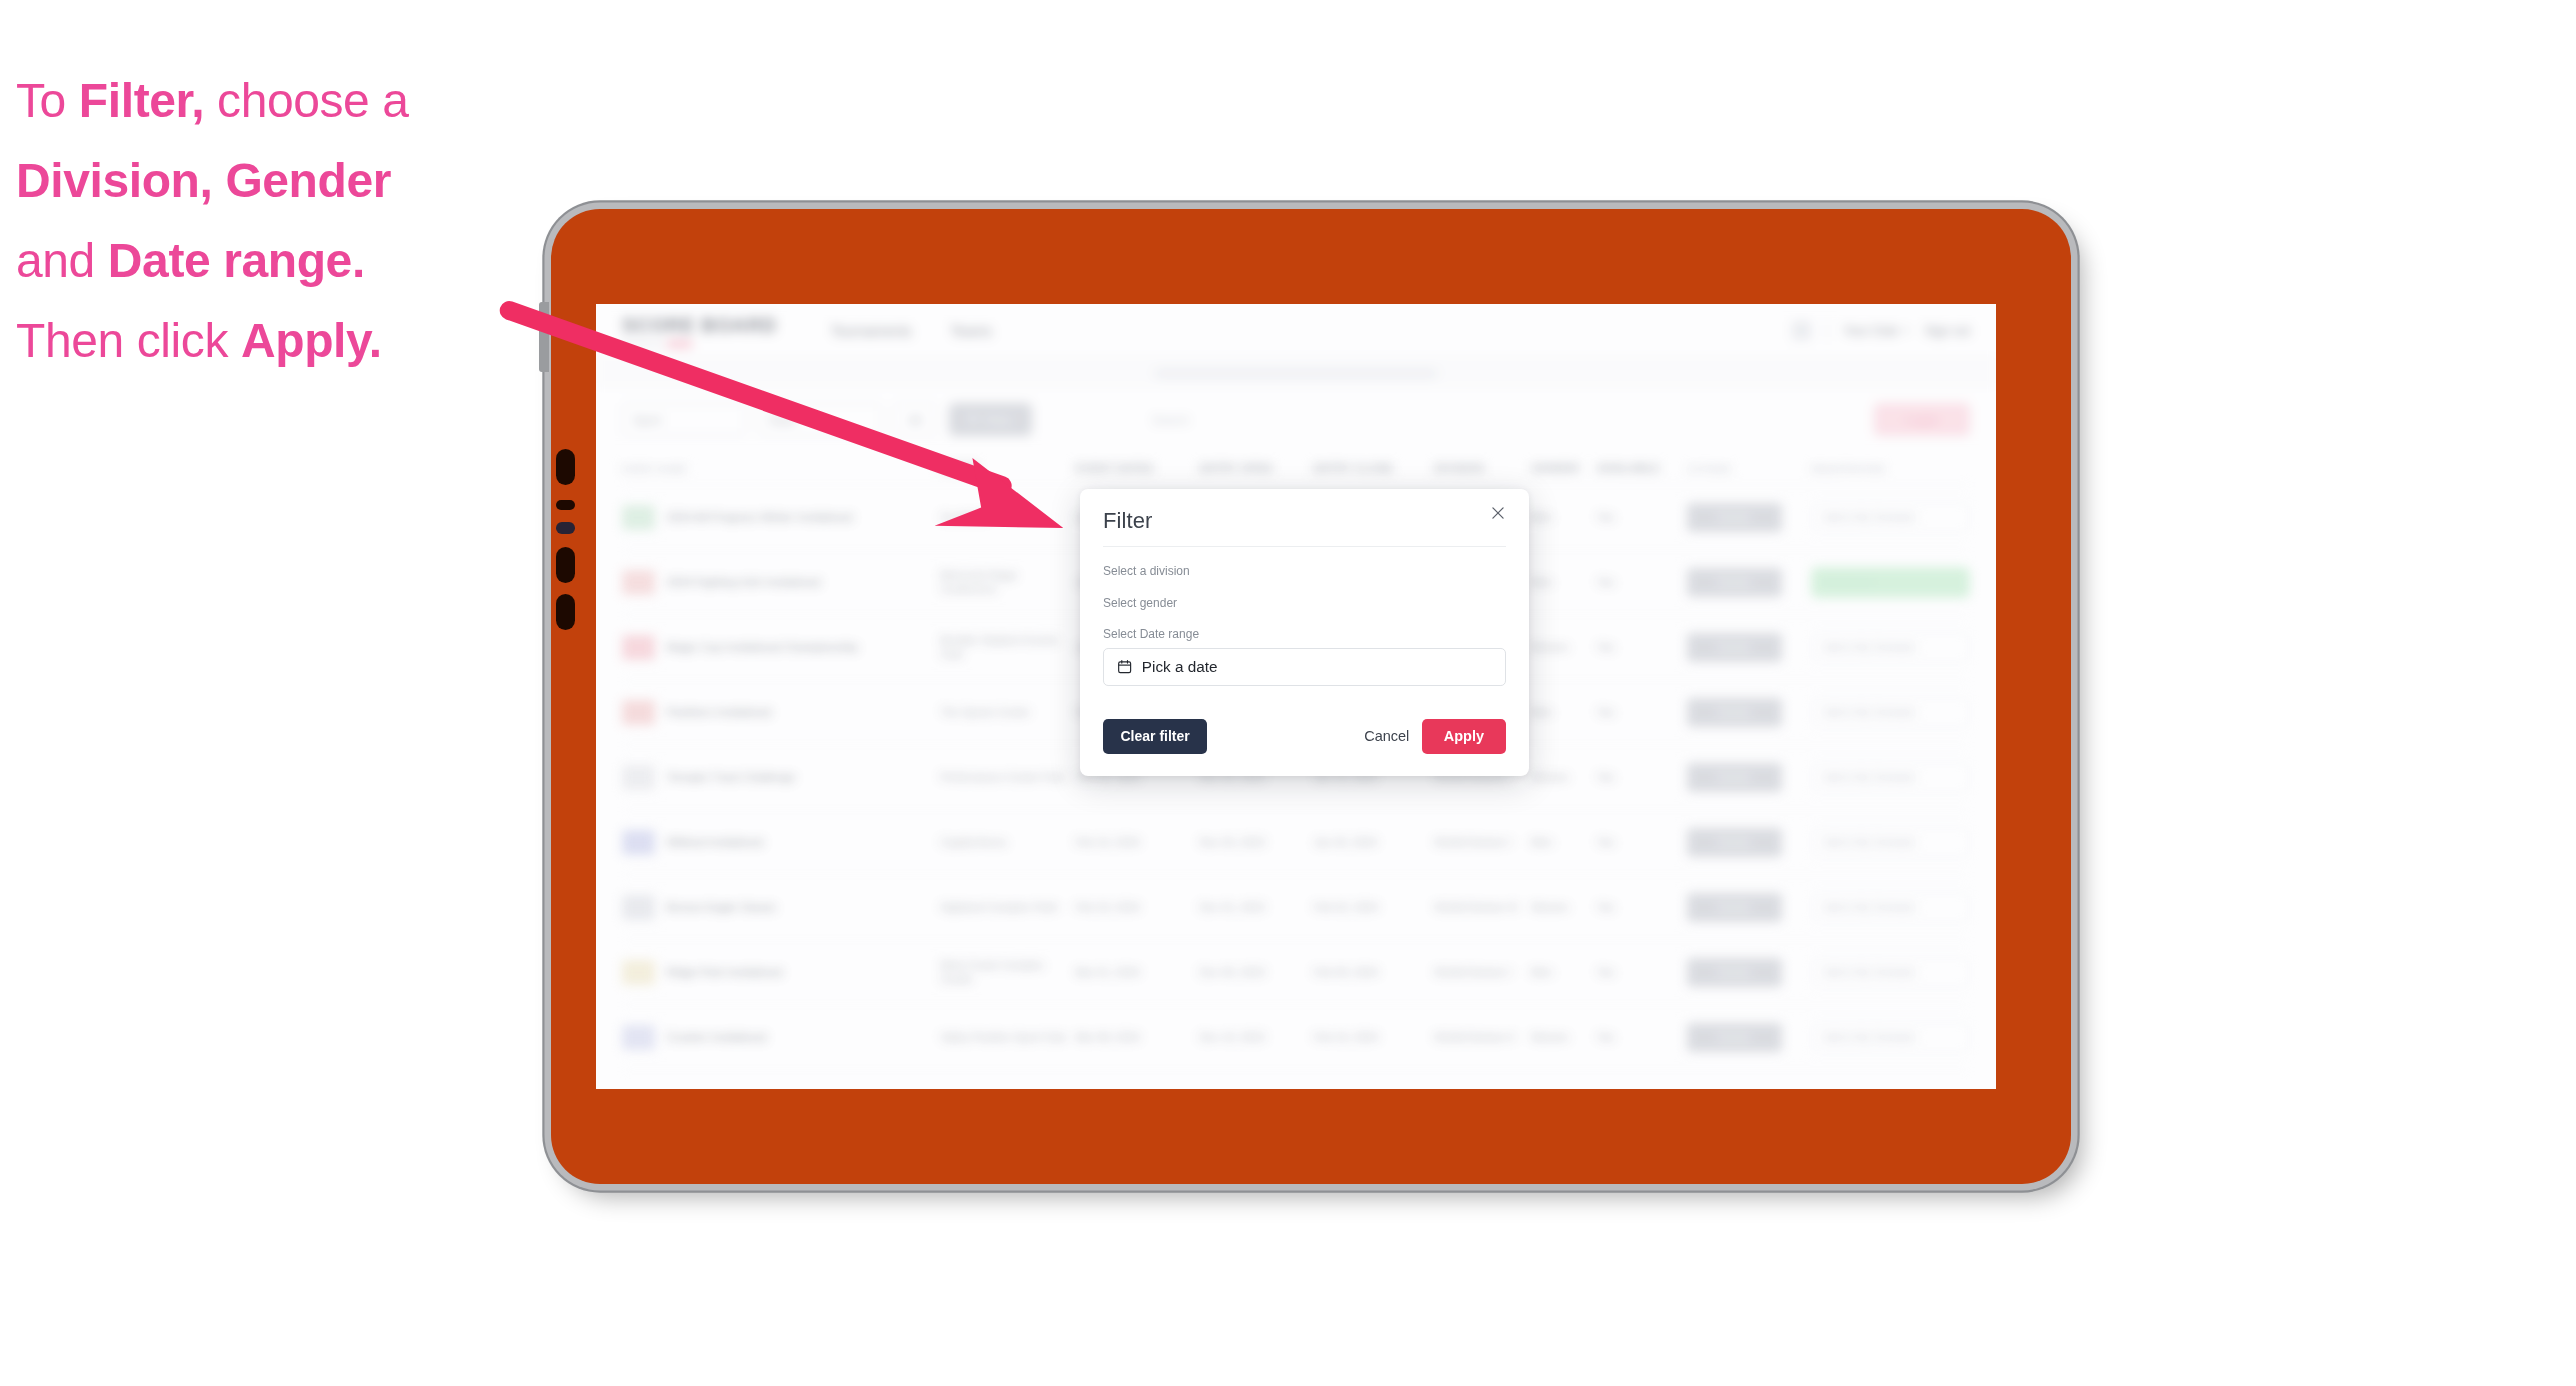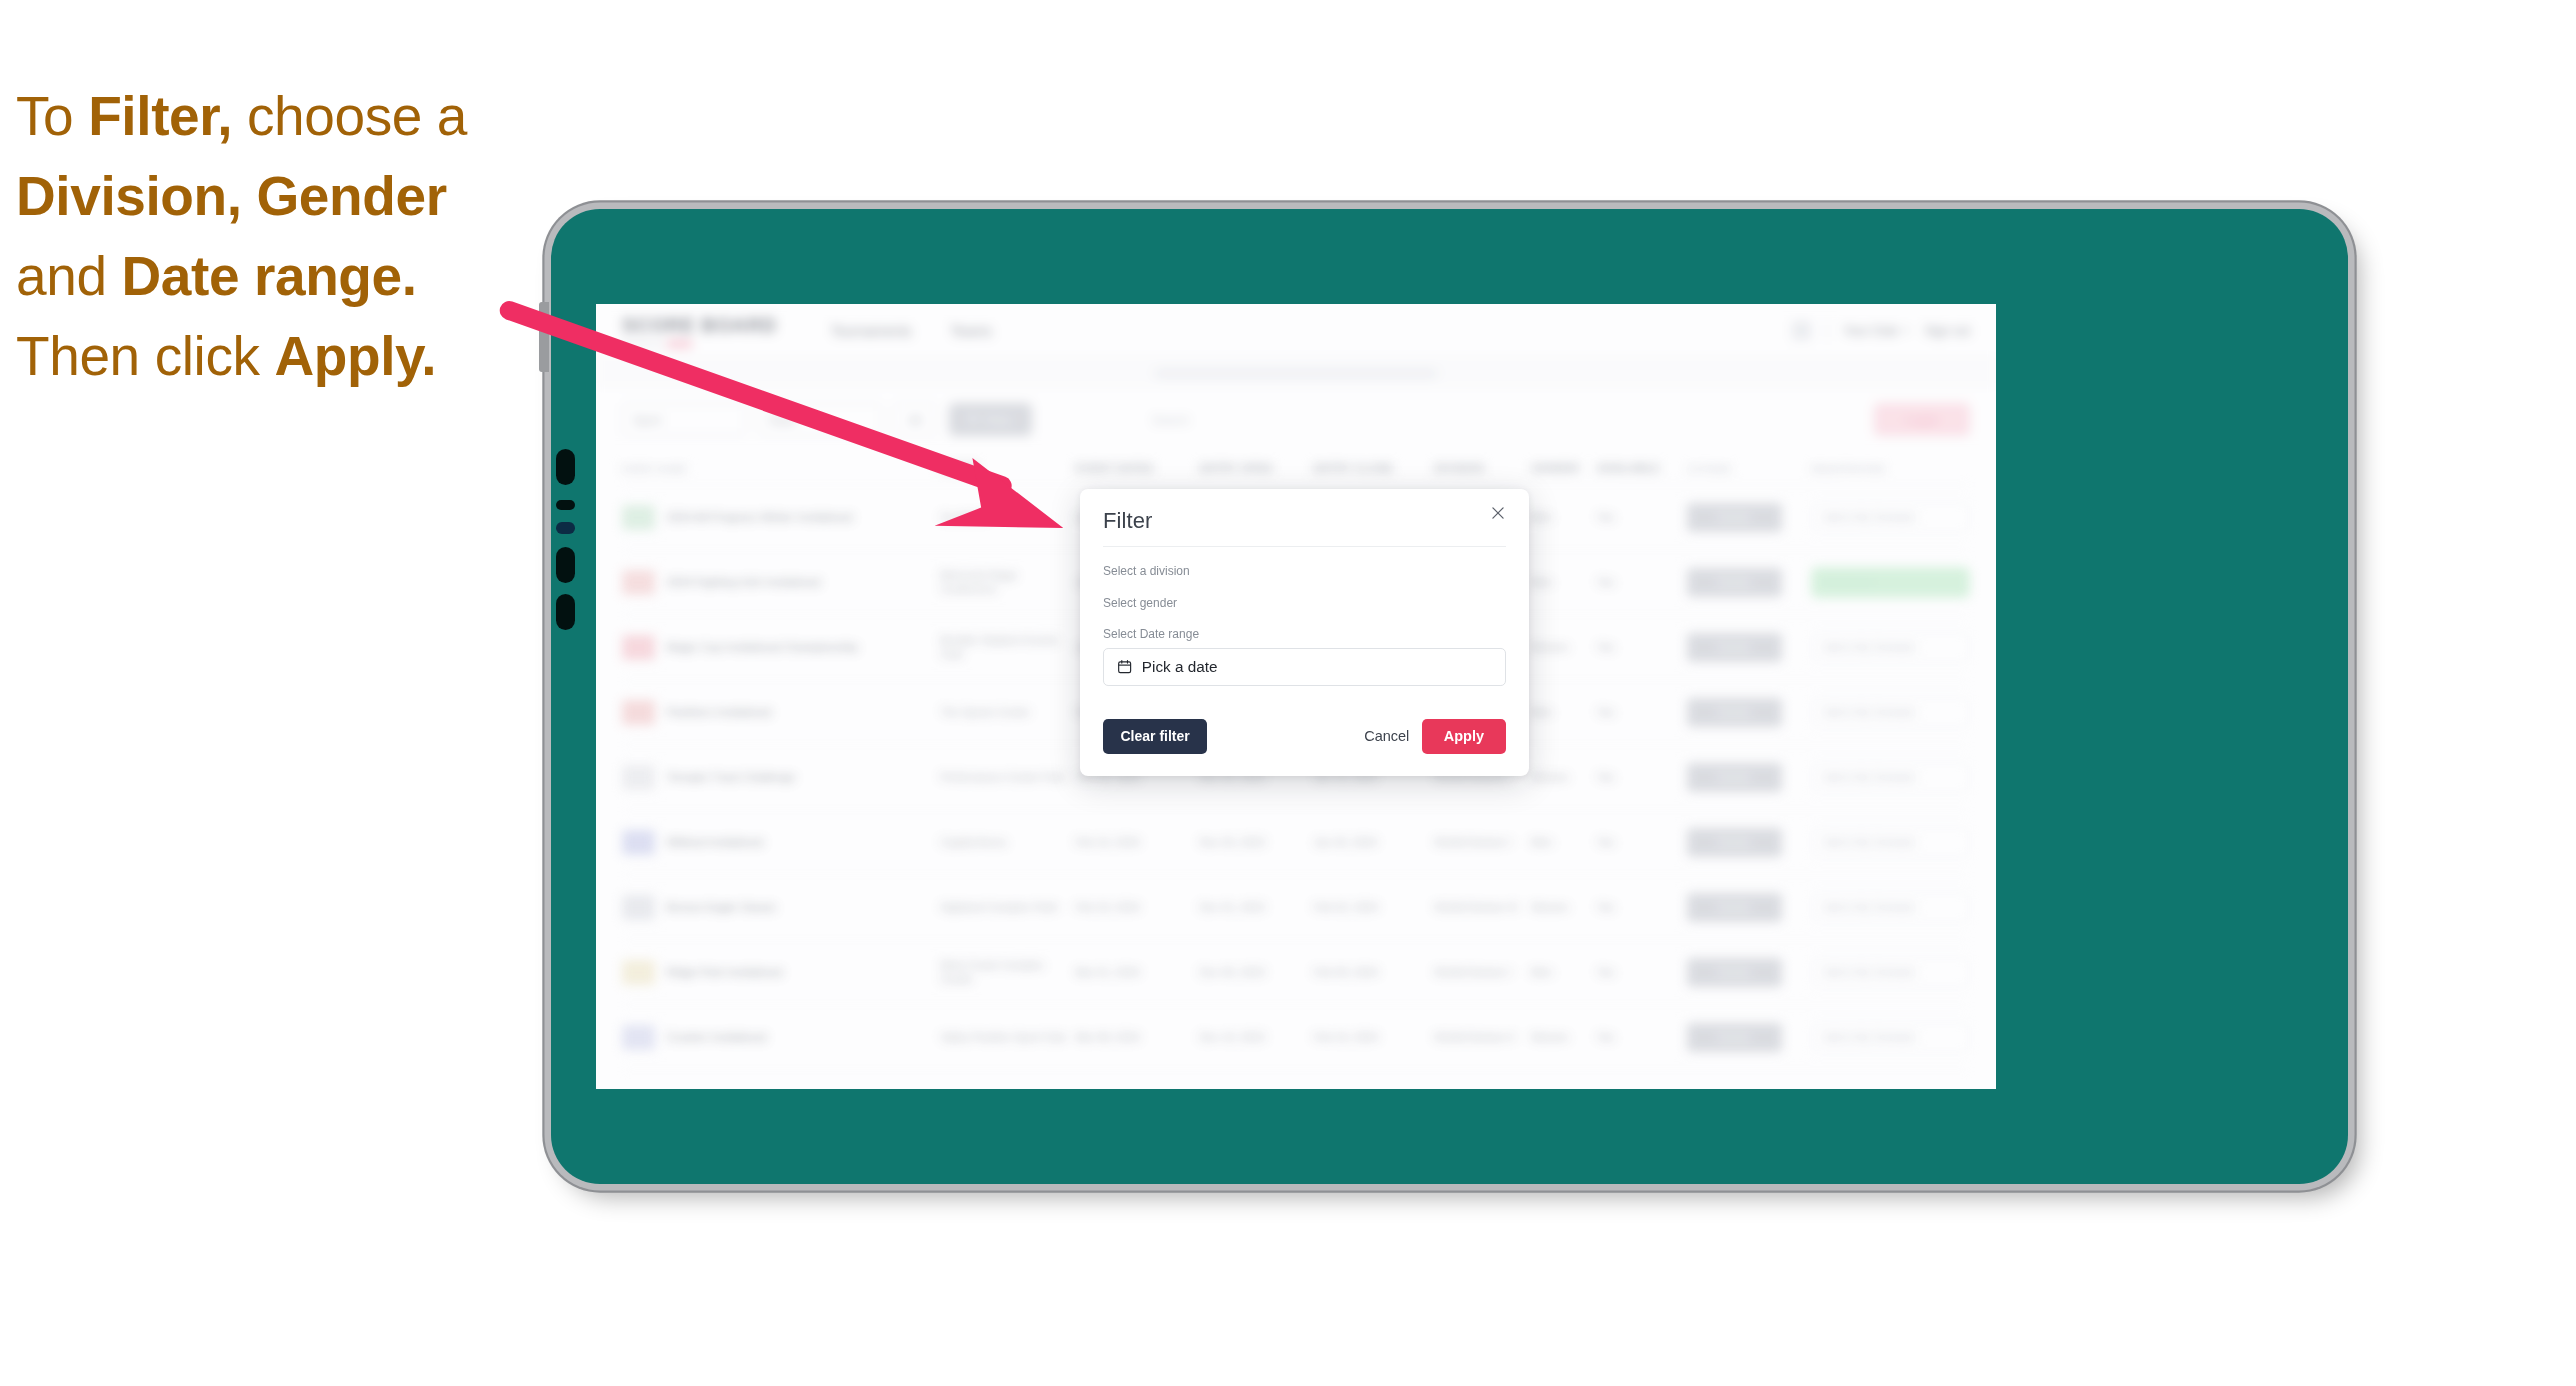--- a/index.html
+++ b/index.html
@@ -16,38 +16,38 @@
     position: relative;
     width: 2576px;
     height: 1386px;
     background: #ffffff;
   }
 
   
   #caption {
     position: absolute;
     left: 16px;
-    top: 76px;
+    top: 61px;
     width: 538px;
-    font-size: 55px;
+    font-size: 48px;
     line-height: 80px;
-    color: #a16207;
+    color: #ec4899;
     font-weight: 400;
     letter-spacing: -0.4px;
   }
   #caption b { font-weight: 700; }
 
   
   #tablet {
     position: absolute;
     left: 551px;
     top: 209px;
-    width: 1797px;
+    width: 1520px;
     height: 975px;
-    background: #0f766e;
+    background: #c2410c;
     border-radius: 49px;
     box-shadow:
       0 0 0 6.5px #b9babd,
       0 0 0 8.7px #8e9094,
       10.2px 13px 25px rgba(0,0,0,0.30);
   }
   
   .sidebtn {
     position: absolute;
     left: -11.6px;

